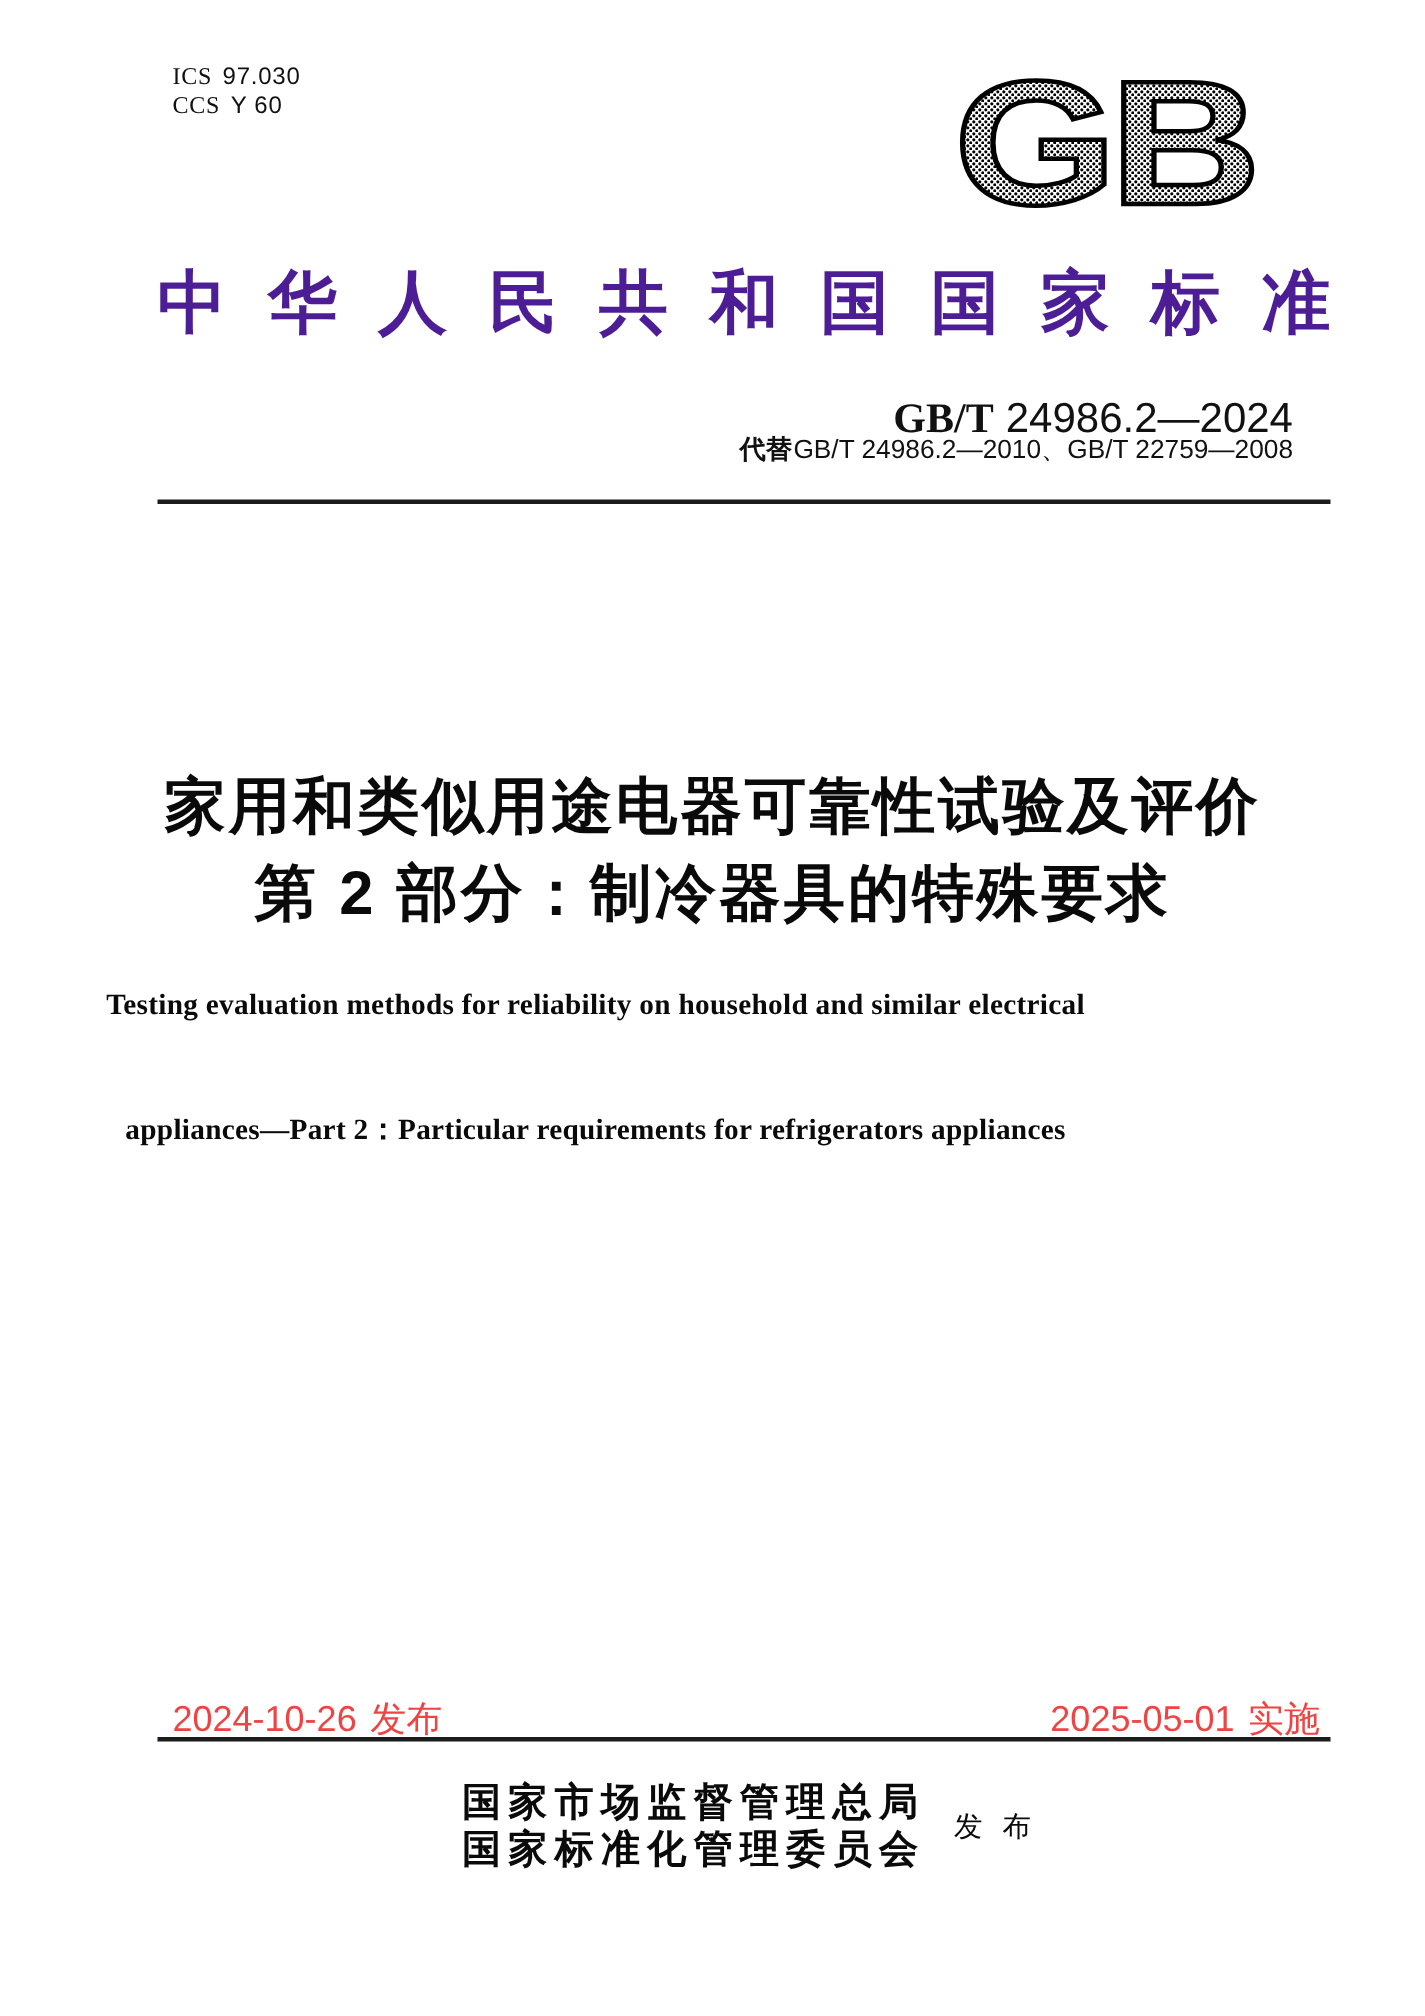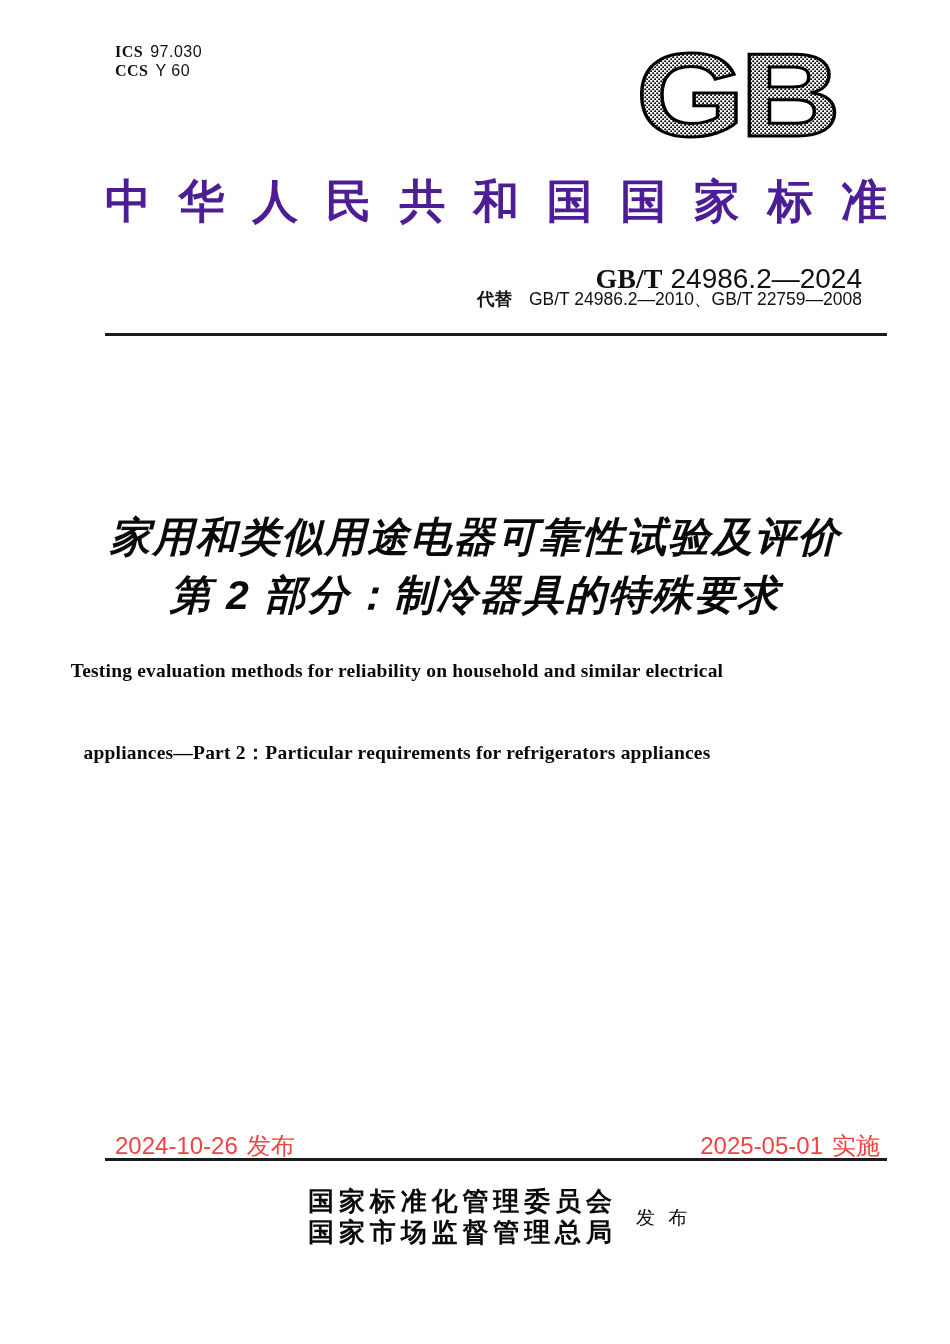--- a/index.html
+++ b/index.html
@@ -23,21 +23,21 @@
     position: absolute;
     left: 115px;
     top: 42px;
     font-size: 16px;
     line-height: 19px;
     letter-spacing: 0.5px;
   }
   .meta-line { white-space: nowrap; }
   .meta-label {
     font-family: "Liberation Serif", serif;
-    font-weight: bold;
+    font-weight: normal;
   }
   .meta-value {
     font-family: "Liberation Sans", sans-serif;
     font-weight: normal;
     margin-left: 7px;
   }
 
   
   .gb-logo {
     position: absolute;
@@ -90,21 +90,21 @@
     line-height: 20px;
     white-space: nowrap;
     text-align: right;
   }
   .replaces-label {
     font-family: "Liberation Serif", serif;
     font-weight: bold;
   }
   .replaces-value {
     font-family: "Liberation Sans", sans-serif;
-    margin-left: 17px;
+    margin-left: 1px;
   }
 
   
   .rule {
     position: absolute;
     left: 105px;
     width: 782px;
     height: 3px;
     background: #1c1c1c;
   }
@@ -116,21 +116,20 @@
     position: absolute;
     left: 0;
     width: 950px;
     text-align: center;
     font-family: "Liberation Sans", sans-serif;
     font-weight: bold;
     font-size: 41px;
     letter-spacing: 2px;
     color: #0a0a0a;
     white-space: nowrap;
-    font-style: italic;
   }
   .cn-title-1 { top: 510px; }
   .cn-title-2 { top: 568px; }
 
   
   .en-title {
     position: absolute;
     left: 0;
     width: 794px;
     text-align: center;
@@ -237,18 +236,18 @@
       <span>2024-10-26</span><span class="date-label">发布</span>
     </div>
     <div>
       <span>2025-05-01</span><span class="date-label">实施</span>
     </div>
   </div>
 
   <div class="rule rule-bottom"></div>
 
   <div class="agencies">
+    <div class="agency-line">国家市场监督管理总局</div>
     <div class="agency-line">国家标准化管理委员会</div>
-    <div class="agency-line">国家市场监督管理总局</div>
   </div>
   <div class="publish-label">发 布</div>
 
 </div>
 
 </body></html>

